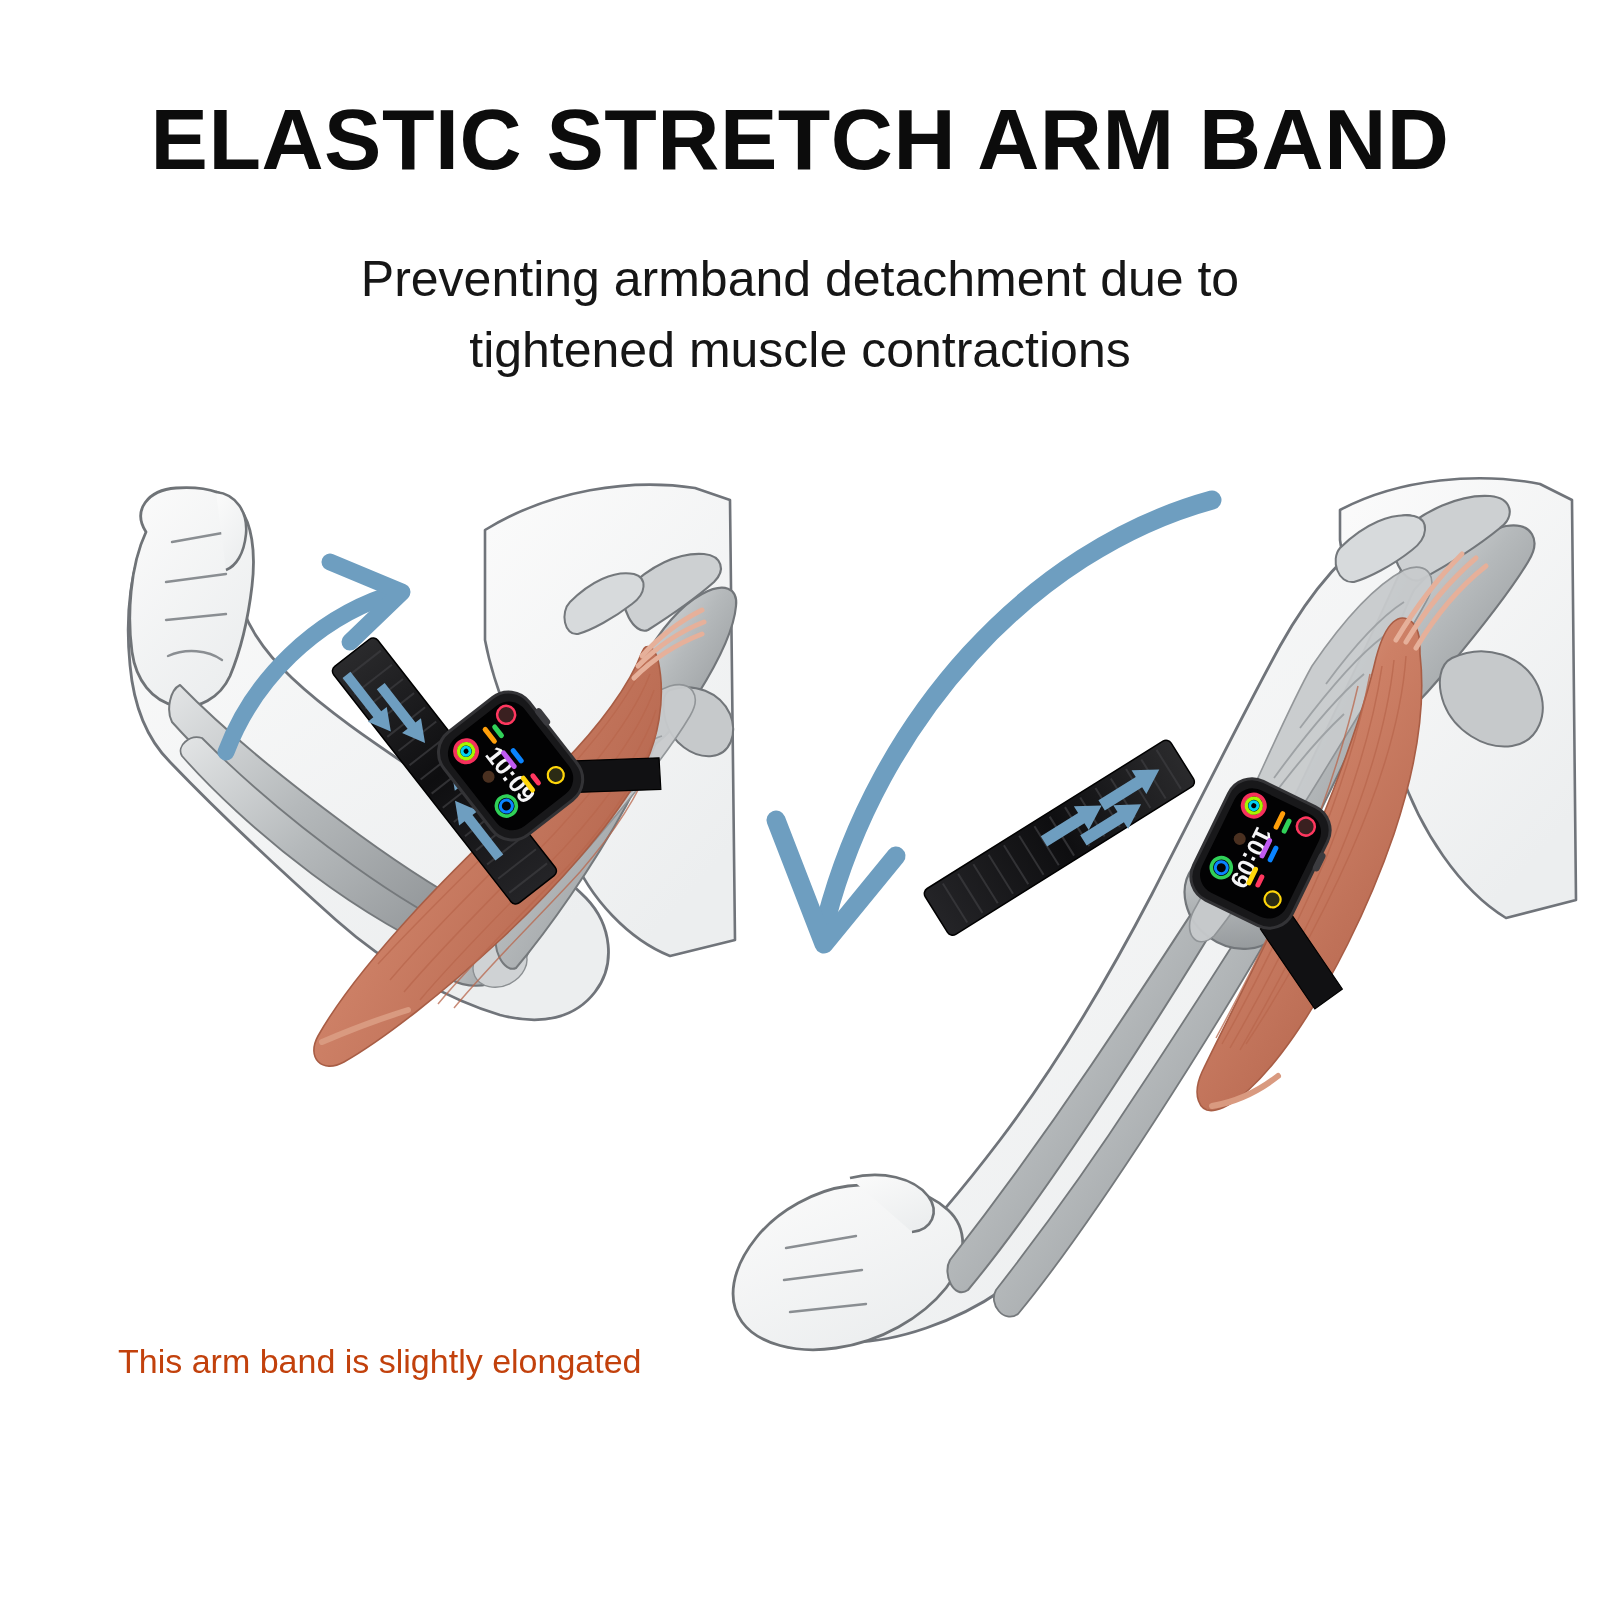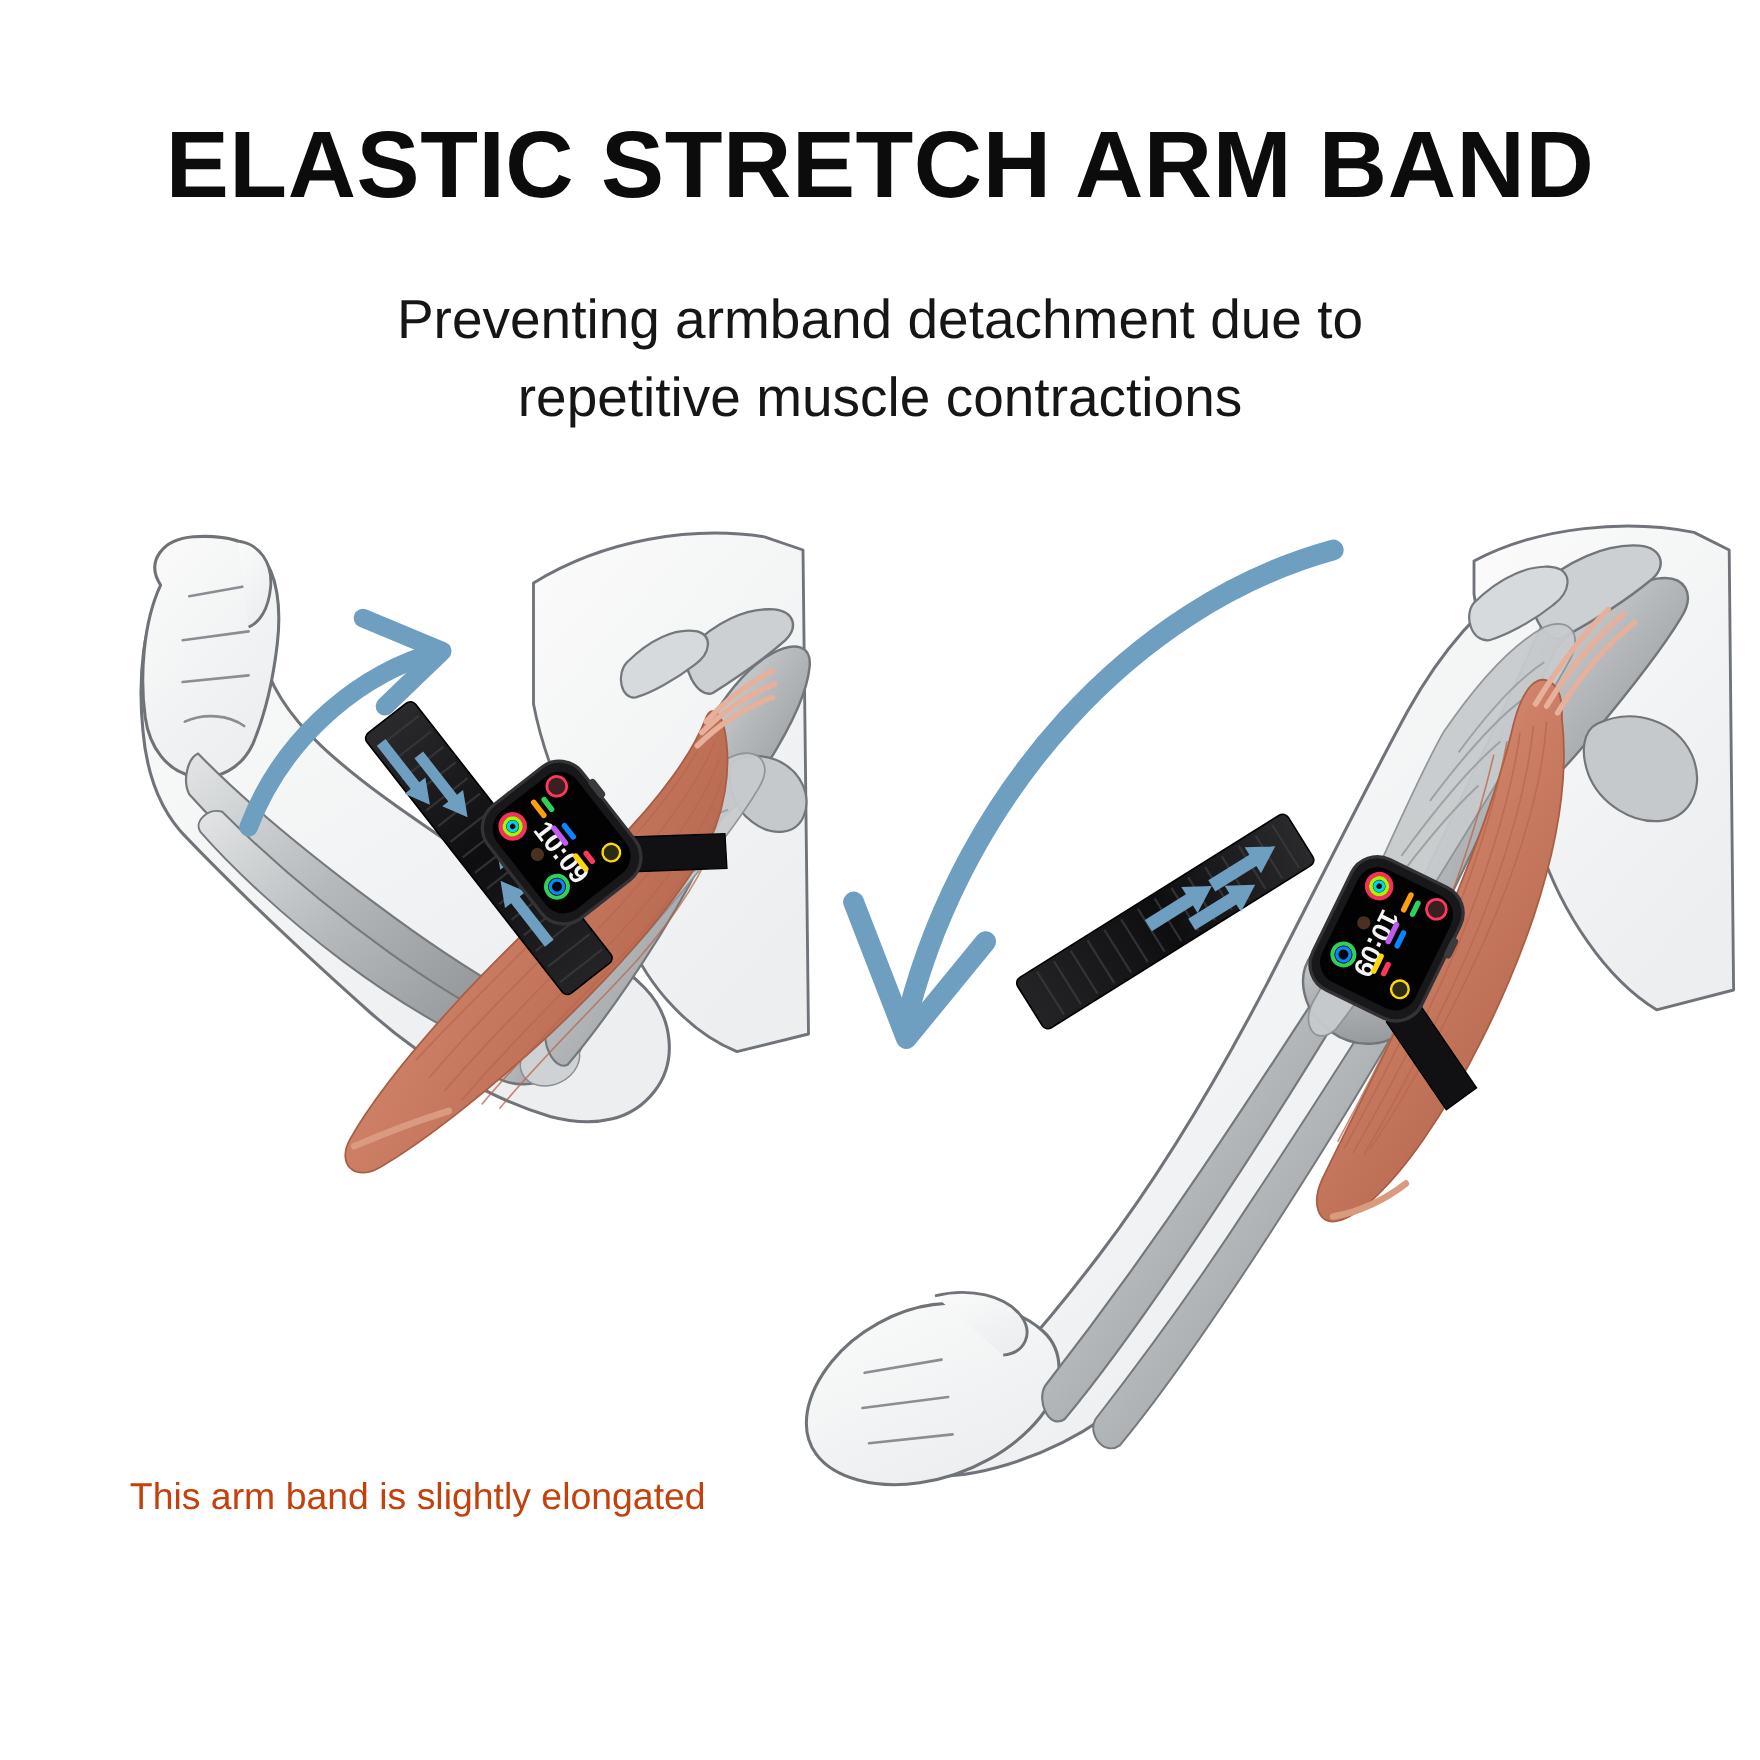--- a/index.html
+++ b/index.html
@@ -32,21 +32,21 @@
     padding-top: 96px;
     text-align: center;
   }
   .title {
     font-family: "Liberation Sans", "DejaVu Sans", sans-serif;
     font-weight: 700;
     font-size: 86px;
     line-height: 1.02;
     letter-spacing: 0.5px;
     color: #0c0c0c;
-    margin: 11px;
+    margin: 0;
     white-space: nowrap;
   }
   .subtitle {
     margin: 60px auto 0;
     width: 1100px;
     font-size: 50px;
     line-height: 1.42;
     font-weight: 400;
     color: #161616;
   }
@@ -90,21 +90,21 @@
 </style>
 </head>
 <body>
 
 <div class="page">
 
   <div class="header">
     <h1 class="title">ELASTIC STRETCH ARM BAND</h1>
     <div class="subtitle">
       <div>Preventing armband detachment due to</div>
-      <div>repetitive muscle contractions</div>
+      <div>tightened muscle contractions</div>
     </div>
   </div>
 
   <div class="stage">
 
     <div class="panel panel-left">
       <svg viewBox="0 0 760 900" xmlns="http://www.w3.org/2000/svg">
         <defs>
           <linearGradient id="boneGL" x1="0" y1="0" x2="1" y2="1">
             <stop offset="0%" stop-color="#e3e5e6"></stop>

